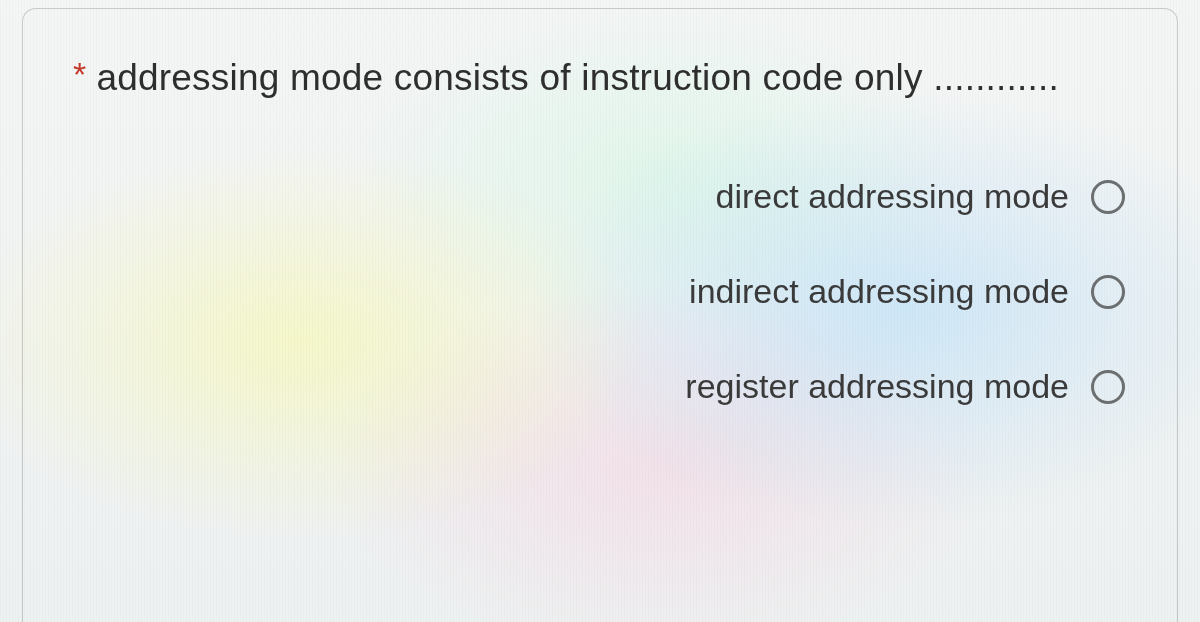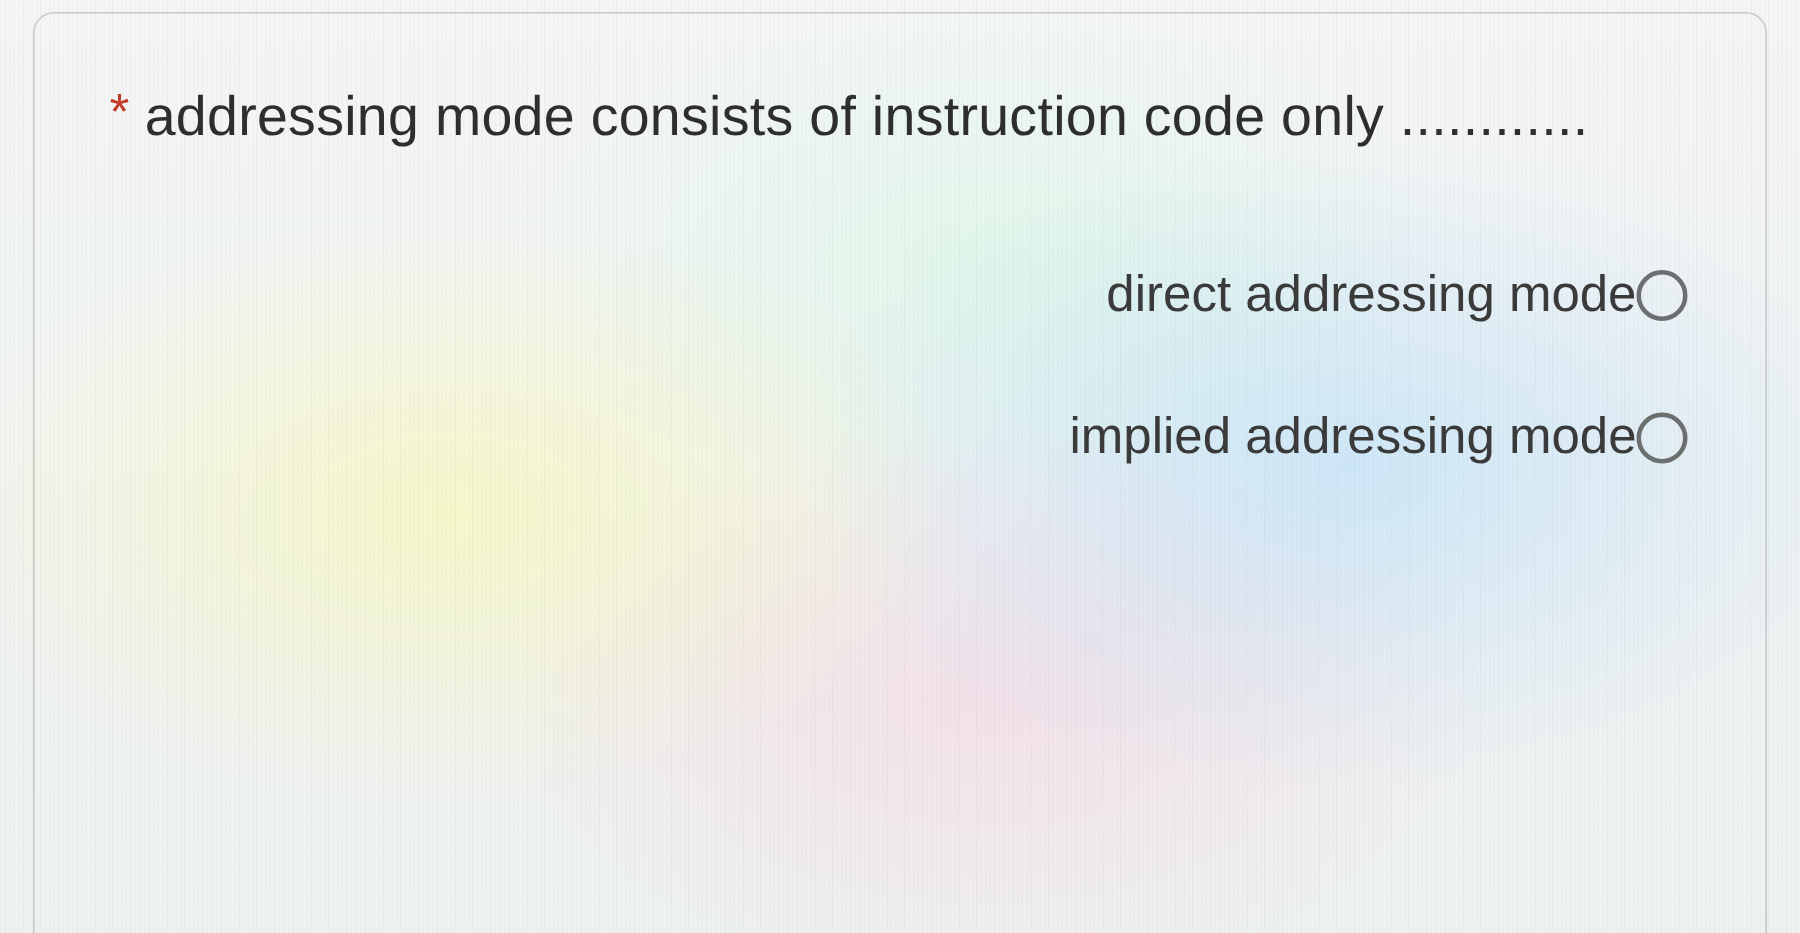--- a/index.html
+++ b/index.html
@@ -66,20 +66,21 @@
     margin-top: 78px;
     display: flex;
     flex-direction: column;
     gap: 56px;
     align-items: flex-end;
     padding-right: 2px;
   }
   .option {
     display: flex;
     align-items: center;
+    gap: 22px;
     cursor: pointer;
   }
   .option-label {
     color: #3a3a3a;
     font-size: 34px;
   }
   .radio {
     width: 34px;
     height: 34px;
     border: 3px solid #6c6f70;
@@ -101,22 +102,26 @@
     </div>
 
     <div class="options">
 
       <div class="option">
         <span class="option-label">direct addressing mode</span>
         <span class="radio"></span>
       </div>
 
       <div class="option">
-        <span class="option-label">implied addressing mode</span>
+        <span class="option-label">indirect addressing mode</span>
         <span class="radio"></span>
       </div>
 
 
+      <div class="option">
+        <span class="option-label">register addressing mode</span>
+        <span class="radio"></span>
+      </div>
 
     </div>
 
   </div>
 </div>
 
 </body></html>

